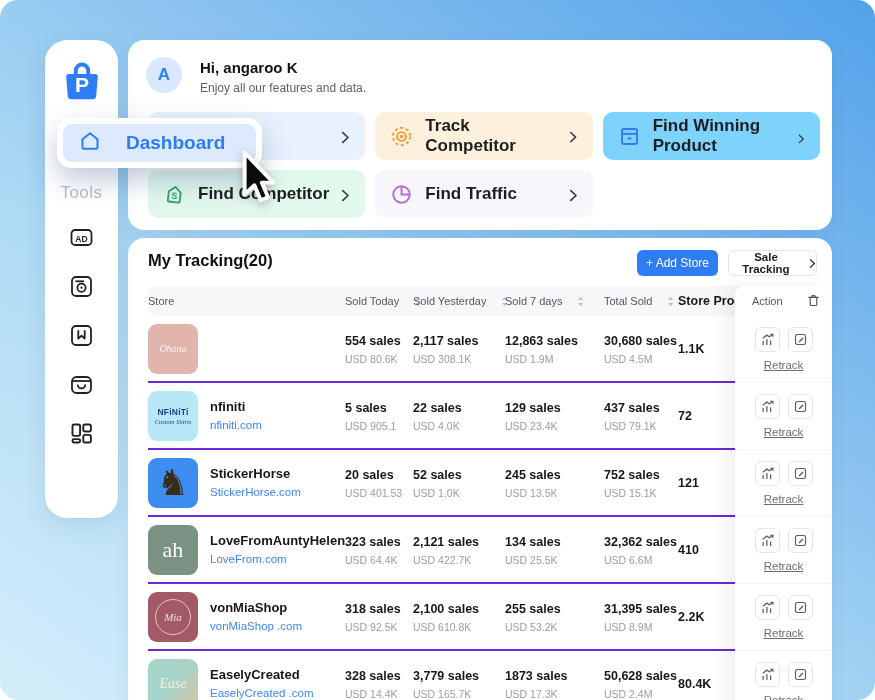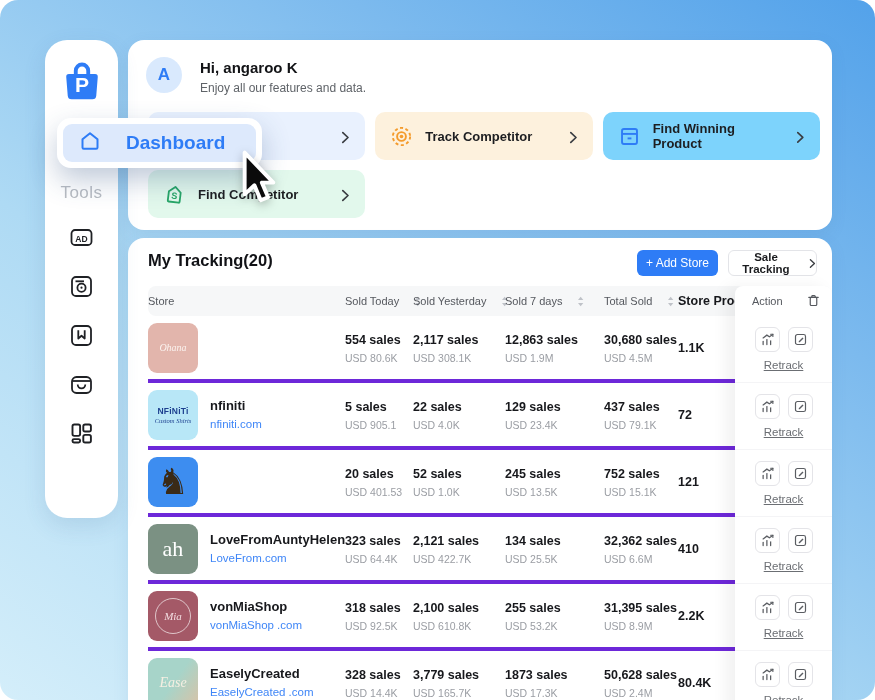--- a/index.html
+++ b/index.html
@@ -36,41 +36,41 @@
     background:#d9e9fd; color:#2e7cf6; font-weight:bold; font-size:17px; display:flex;
     align-items:center; justify-content:center; cursor:pointer; }
   .greet-title{ position:absolute; left:72px; top:19px; font-size:15px; font-weight:bold; color:#121316; }
   .greet-sub{ position:absolute; left:72px; top:41px; font-size:12px; color:#5f6368; }
   .fgrid{ position:absolute; left:20px; top:72px; width:672px; display:grid;
     grid-template-columns:repeat(3,1fr); gap:10px; grid-auto-rows:48px; }
   .fcard{ border-radius:10px; display:flex; align-items:center; padding:0 15px; gap:12px; cursor:pointer;
     background-image:radial-gradient(rgba(90,90,120,.05) 1px, transparent 1px); background-size:9px 9px; }
   .fcard-icon{ width:23px; height:23px; flex:0 0 auto; }
   .fcard-icon svg{ width:100%; height:100%; }
-  .fcard-label{ font-size:13px; color:#1d1e21; font-weight:600; }
+  .fcard-label{ font-size:17px; color:#1d1e21; font-weight:600; }
   .fcard-chevron{ margin-left:auto; width:9px; height:13px; }
 
   
   .track-card{ position:absolute; left:128px; top:238px; width:704px; height:482px; background:#fff;
     border-radius:16px; box-shadow:0 5px 16px rgba(70,110,160,.10); overflow:hidden; z-index:5; }
   .track-title{ position:absolute; left:20px; top:13px; font-size:16.5px; font-weight:bold; color:#111216; }
   .btn-add{ position:absolute; left:509px; top:12px; width:81px; height:26px; background:#2e7cf6; border:0;
     color:#fff; border-radius:6px; font-size:12px; font-family:inherit; cursor:pointer; }
   .btn-sale{ position:absolute; left:600px; top:12px; width:89px; height:26px; background:#fff;
     border:1px solid #e3e4e8; border-radius:6px; font-size:11.5px; font-weight:bold; color:#1b1c1f;
     font-family:inherit; cursor:pointer; display:flex; align-items:center; justify-content:center; gap:6px; }
   .btn-sale .chev{ width:7px; height:11px; display:inline-flex; }
 
   .table{ position:absolute; left:20px; top:48px; width:684px; }
   .thead{ position:relative; height:30px; background:#f6f7f8; border-radius:8px; }
   .th{ position:absolute; top:50%; transform:translateY(-50%); font-size:11px; color:#55585e;
     display:flex; align-items:center; gap:15px; white-space:nowrap; }
   .th .sort{ width:8px; height:11px; display:inline-flex; cursor:pointer; }
 
-  .trow{ position:relative; height:67px; border-bottom:4px solid #6d28d9; }
+  .trow{ position:relative; height:67px; border-bottom:2px solid #6d28d9; }
   .cell{ position:absolute; top:50%; transform:translateY(-50%); }
   .c-store{ left:0; } .c-today{ left:197px; } .c-yest{ left:265px; }
   .c-7days{ left:357px; } .c-total{ left:456px; } .c-products{ left:530px; }
   .c-store{ display:flex; align-items:center; gap:12px; }
   .logo-box{ width:50px; height:50px; border-radius:9px; display:flex; flex-direction:column;
     align-items:center; justify-content:center; overflow:hidden; }
   .store-name{ font-size:13px; font-weight:bold; color:#17181c; }
   .store-domain{ font-size:11.5px; color:#3f86f7; margin-top:5px; display:inline-block;
     text-decoration:none; cursor:pointer; }
   .sales{ font-size:12.5px; font-weight:bold; color:#17181c; white-space:nowrap; }
@@ -180,20 +180,30 @@
             </svg></span>
   </div>
         <div class="fcard" style="background: rgb(226, 248, 236);">
     <span class="fcard-icon"><svg viewBox="0 0 24 24">
               <g transform="rotate(7 12 12)" fill="none" stroke="#27a567" stroke-width="1.9" stroke-linejoin="round">
                 <path d="M5.8 9.4 12 4l6.2 5.4V19a1 1 0 0 1-1 1H6.8a1 1 0 0 1-1-1Z"></path>
                 <text x="12" y="16.6" text-anchor="middle" font-size="9.5" font-weight="bold" fill="#27a567" stroke="none" font-family="Liberation Sans,sans-serif">S</text>
               </g>
             </svg></span>
     <span class="fcard-label">Find Competitor</span>
+    <span class="fcard-chevron"><svg viewBox="0 0 9 13" fill="none" stroke="#3a3d42" stroke-width="1.7" stroke-linecap="round" stroke-linejoin="round">
+              <path d="M1.8 1.6 7 6.5 1.8 11.4"></path>
+            </svg></span>
+  </div>
+        <div class="fcard" style="background: rgb(248, 246, 251);">
+    <span class="fcard-icon"><svg viewBox="0 0 24 24" fill="none" stroke="#b269dd" stroke-width="2">
+              <circle cx="12" cy="12" r="8.6"></circle>
+              <path d="M12 3.4V12h8.6"></path>
+            </svg></span>
+    <span class="fcard-label">Find Traffic</span>
     <span class="fcard-chevron"><svg viewBox="0 0 9 13" fill="none" stroke="#3a3d42" stroke-width="1.7" stroke-linecap="round" stroke-linejoin="round">
               <path d="M1.8 1.6 7 6.5 1.8 11.4"></path>
             </svg></span>
   </div>
       </div>
   </section>
 
   <section class="track-card">
     <div class="track-title">My Tracking(20)</div>
     <button class="btn-add">+ Add Store</button>
@@ -305,20 +315,24 @@
               <div class="usd">USD 79.1K</div>
             </div>
     <div class="cell c-products">72</div>
   </div>
           <div class="trow">
     <div class="cell c-store">
       <div class="logo-box k-glyph" style="background: rgb(61, 141, 240);">
         <span class="logo-text" style="color: rgb(58, 42, 22);">♞</span>
 
       </div>
+      <div>
+        <div class="store-name">StickerHorse</div>
+        <a class="store-domain">StickerHorse.com</a>
+      </div>
     </div>
     <div class="cell c-today">
               <div class="sales">20 sales</div>
               <div class="usd">USD 401.53</div>
             </div>
     <div class="cell c-yest">
               <div class="sales">52 sales</div>
               <div class="usd">USD 1.0K</div>
             </div>
     <div class="cell c-7days">

